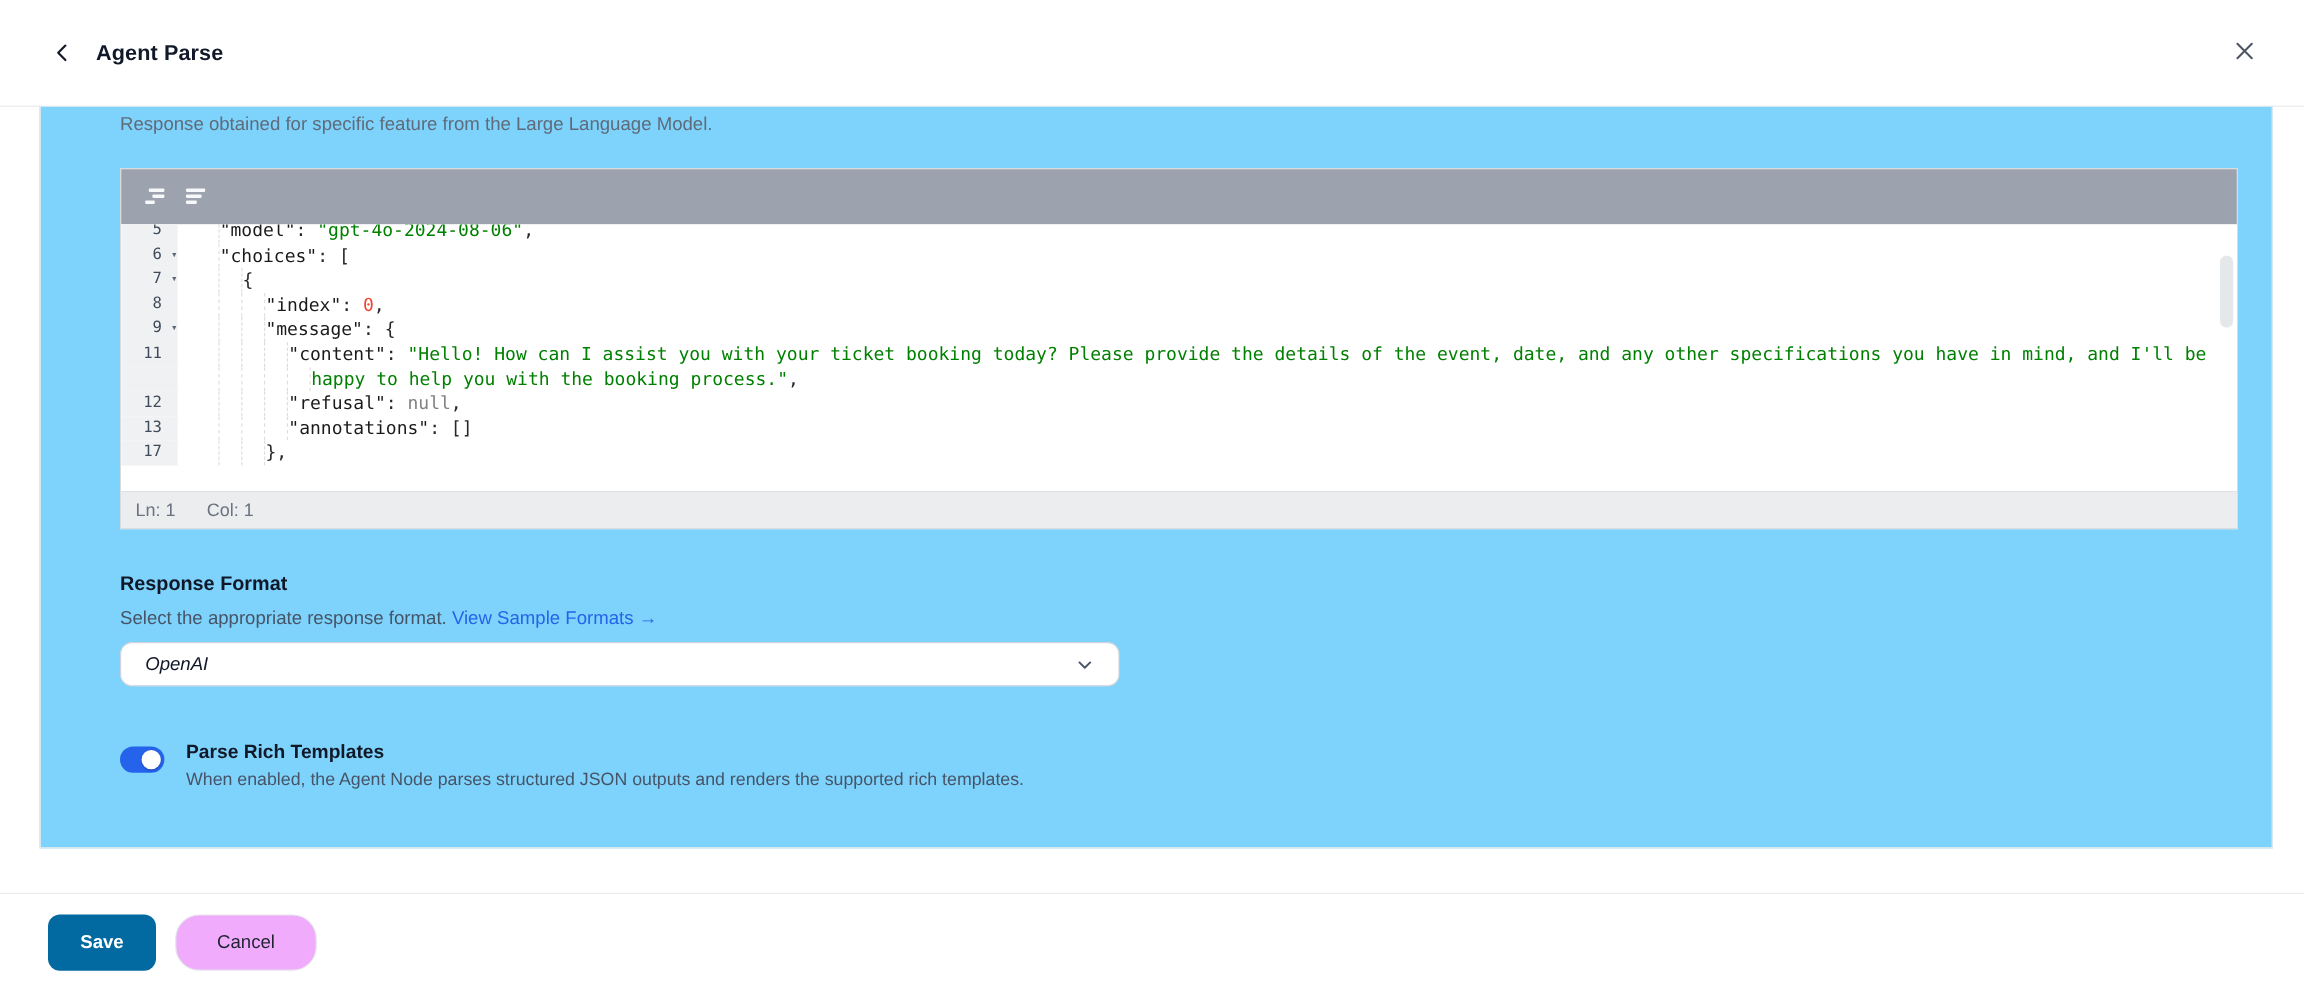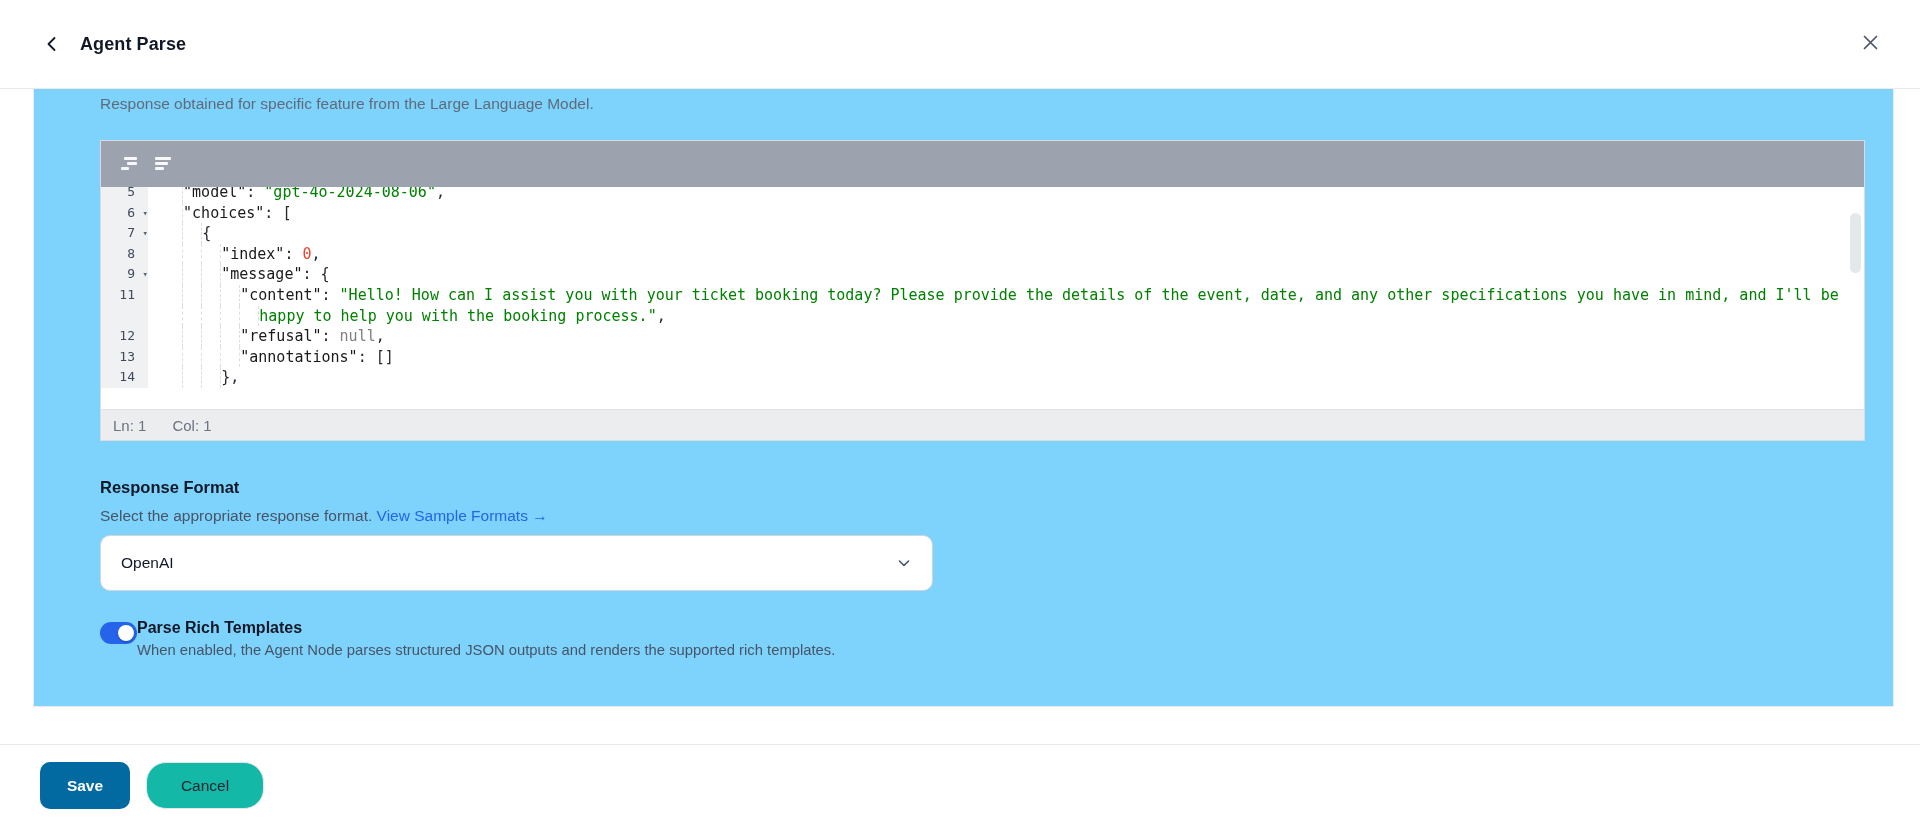--- a/index.html
+++ b/index.html
@@ -46,42 +46,42 @@
   .tk-null { color:#808080; }
   .ed-vthumb { position:absolute; right:3px; top:26px; width:11px; height:60px; background:#e5e8eb;
     border-radius:6px; cursor:pointer; }
   .ed-status { height:31px; background:#ecedef; border-top:1px solid #dfe1e4; display:flex;
     align-items:center; padding-left:12px; gap:26px; font-size:15px; color:#6b7280; }
 
   
   .rf-title { position:absolute; left:66px; top:389px; font-size:16.5px; font-weight:700; color:#101828; }
   .rf-desc  { position:absolute; left:66px; top:418px; font-size:15.5px; color:#475467; }
   .rf-link  { color:#2563eb; cursor:pointer; text-decoration:none; }
-  .select { position:absolute; left:66px; top:446px; width:833px; height:56px; border:1px solid #d0d5dd;
+  .select { position:absolute; left:66px; top:446px; width:833px; height:37px; border:1px solid #d0d5dd;
     border-radius:10px; background:#fff; display:flex; align-items:center; padding:0 20px;
-    cursor:pointer; }
+    cursor:pointer;font-style:italic; }
   .select-val { font-size:15.5px; color:#101828; flex:1; }
 
   
   .tg-row { position:absolute; left:66px; top:530px; display:flex; align-items:flex-start; }
   .toggle { width:37px; height:22px; border-radius:11px; background:#2563eb; position:relative;
     cursor:pointer; margin-top:3px; flex:0 0 auto; }
   .toggle .knob { position:absolute; right:3px; top:3px; width:16px; height:16px; border-radius:50%;
     background:#fff; box-shadow:0 1px 2px rgba(0,0,0,.25); }
-  .tg-texts { }
+  .tg-texts { margin-left:18px; }
   .tg-label { font-size:16px; font-weight:600; color:#111827; }
   .tg-desc  { font-size:14.8px; color:#475467; margin-top:5px; }
 
   
   .ftr-divider { position:absolute; left:0; top:744px; width:1920px; height:1px; background:#e8eaed; }
   .btn-save { position:absolute; left:40px; top:762px; width:90px; height:47px; border:none;
     border-radius:10px; background:#0369a1; color:#fff; font-size:15.5px; font-weight:600;
     cursor:pointer; font-family:inherit; }
   .btn-cancel { position:absolute; left:146px; top:762px; width:118px; height:47px;
-    border:1px solid #e4e7ea; border-radius:20px; background:#14b8a6; color:#1f2430; font-size:15.5px;
+    border:1px solid #e4e7ea; border-radius:20px; background:#f0abfc; color:#1f2430; font-size:15.5px;
     font-weight:500; cursor:pointer; font-family:inherit; }
 </style>
 </head>
 <body>
 
 <div class="hdr">
   <div class="hdr-left">
     <div class="back-btn">
       <span style="display:flex;">
         <svg width="20" height="20" viewBox="0 0 20 20" fill="none">
@@ -154,21 +154,21 @@
           </div>
           <div class="code-row">
             <div class="gutter-cell">12</div>
             <div class="code-cell"><span class="ig">  </span><span class="ig">  </span><span class="ig">  </span><span class="ig">  </span><span class="tk-key">"refusal"</span><span class="tk-punc">: </span><span class="tk-null">null</span><span class="tk-punc">,</span></div>
           </div>
           <div class="code-row">
             <div class="gutter-cell">13</div>
             <div class="code-cell"><span class="ig">  </span><span class="ig">  </span><span class="ig">  </span><span class="ig">  </span><span class="tk-key">"annotations"</span><span class="tk-punc">: []</span></div>
           </div>
           <div class="code-row">
-            <div class="gutter-cell">14</div>
+            <div class="gutter-cell">17</div>
             <div class="code-cell"><span class="ig">  </span><span class="ig">  </span><span class="ig">  </span><span class="tk-punc">},</span></div>
           </div>
         </div>
       <div class="ed-vthumb"></div>
     </div>
 
     <div class="ed-status">
       <span>Ln: 1</span>
       <span>Col: 1</span>
     </div>

